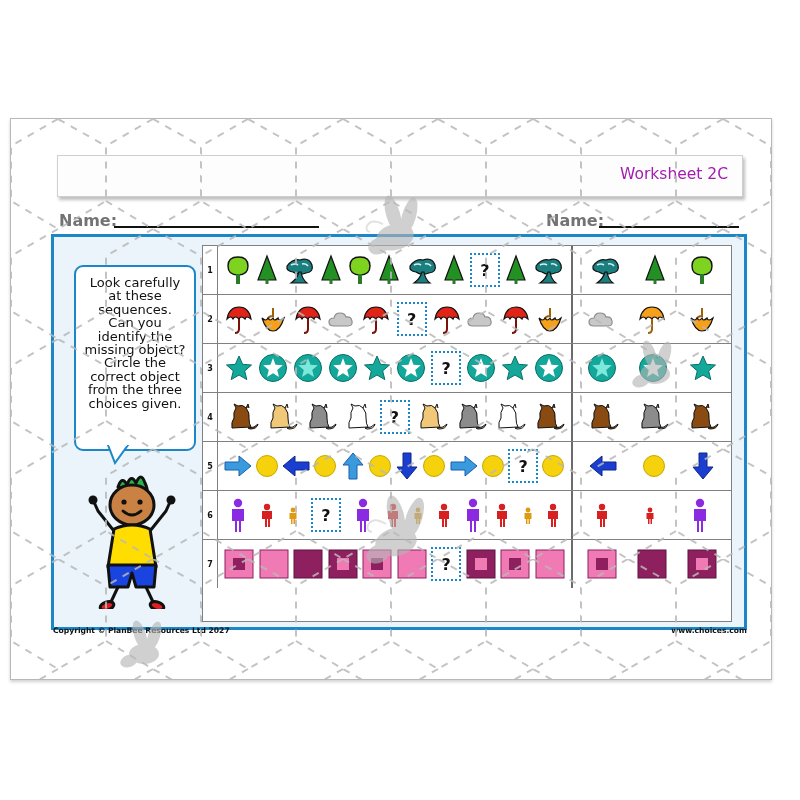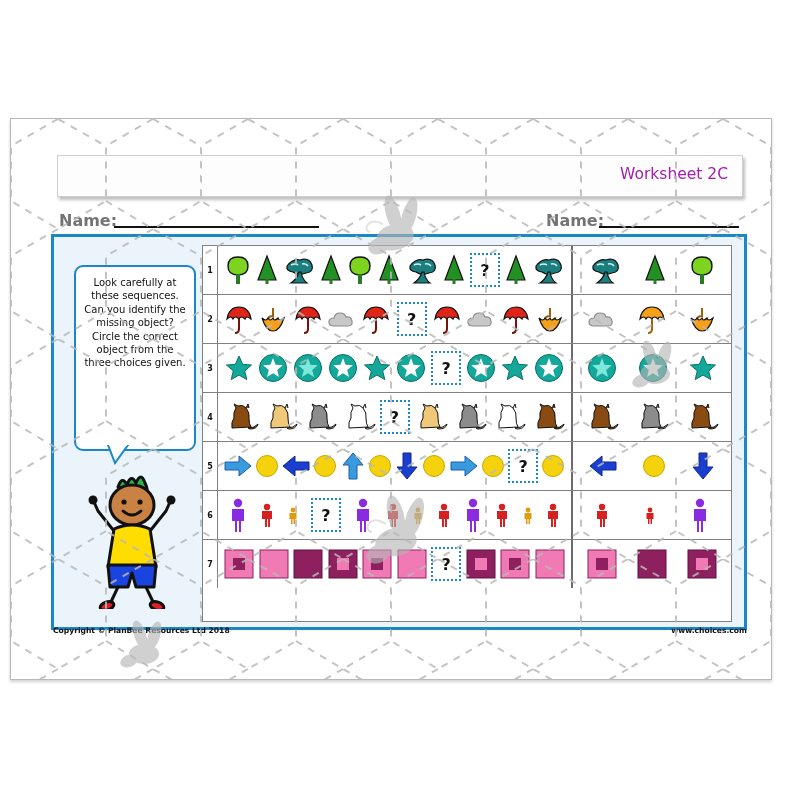--- a/index.html
+++ b/index.html
@@ -55,21 +55,21 @@
   }
 
   
   #bubble{
     position:absolute;left:20px;top:28px;width:118px;height:182px;
     background:#fff;border:2px solid #1b87c9;border-radius:9px;
     z-index:12;
   }
   #bubble-text{
     position:absolute;left:8px;top:9px;width:102px;
-    font-size:10px;line-height:13.4px;color:#111;text-align:center;
+    font-size:13px;line-height:13.4px;color:#111;text-align:center;
     font-family:"DejaVu Sans", sans-serif;
   }
   #bubble-tail{
     position:absolute;left:52px;top:208px;z-index:12;
   }
 
   
   #kid{position:absolute;left:14px;top:222px;width:130px;height:150px;z-index:12;}
 
   
@@ -752,21 +752,21 @@
               </svg>
             </span>
         </div>
       </div>
 
     </div>
 
     <div id="footer-row">Share and explain your answers with a partner.</div>
   </div>
 
-  <div class="foot" id="copyright">Copyright © PlanBee Resources Ltd 2018</div>
+  <div class="foot" id="copyright">Copyright © PlanBee Resources Ltd 2027</div>
   <div class="foot" id="weburl">www.choices.com</div>
 
   <svg class="bunny" style="left:348px;top:75px;" width="70" height="62" viewBox="0 0 70 62">
     <g fill="#b4b4b4">
       <ellipse cx="34" cy="20" rx="7" ry="19" transform="rotate(-16 34 20)"></ellipse>
       <ellipse cx="50" cy="22" rx="7" ry="19" transform="rotate(16 50 22)"></ellipse>
       <ellipse cx="36" cy="43" rx="19" ry="13" transform="rotate(-14 36 43)"></ellipse>
       <ellipse cx="20" cy="52" rx="11" ry="8" transform="rotate(-22 20 52)"></ellipse>
     </g>
     <path d="M24,30 q-12,-6 -16,2 q-2,5 3,6" fill="none" stroke="#cfcfcf" stroke-width="2"></path>

